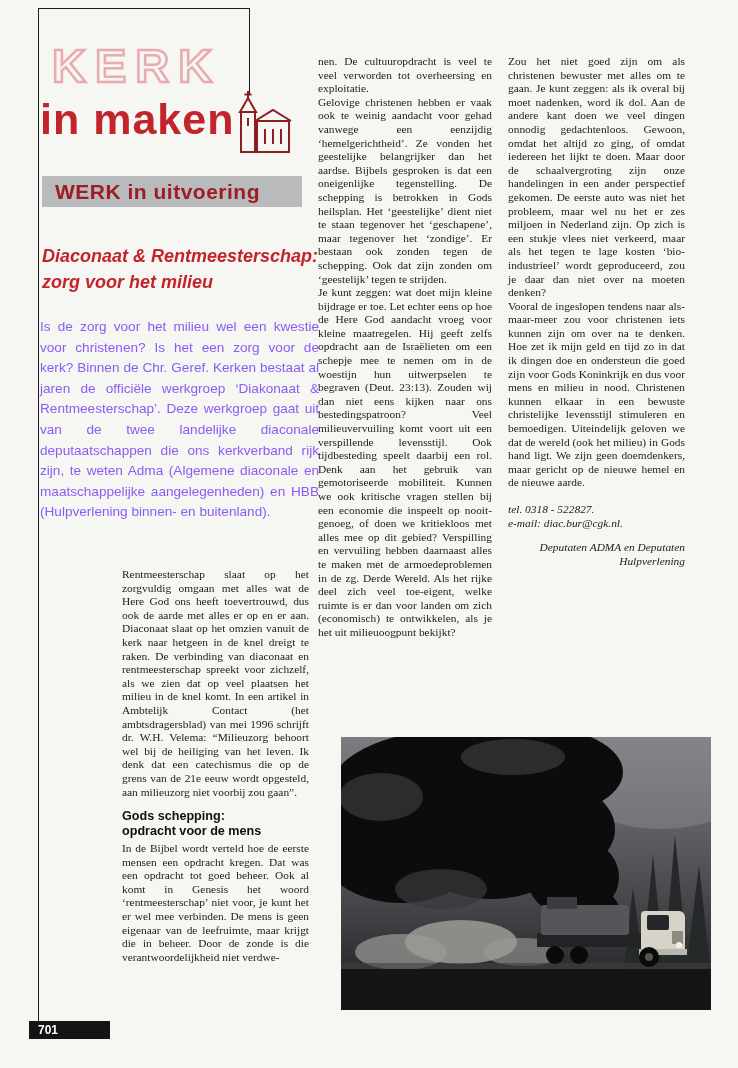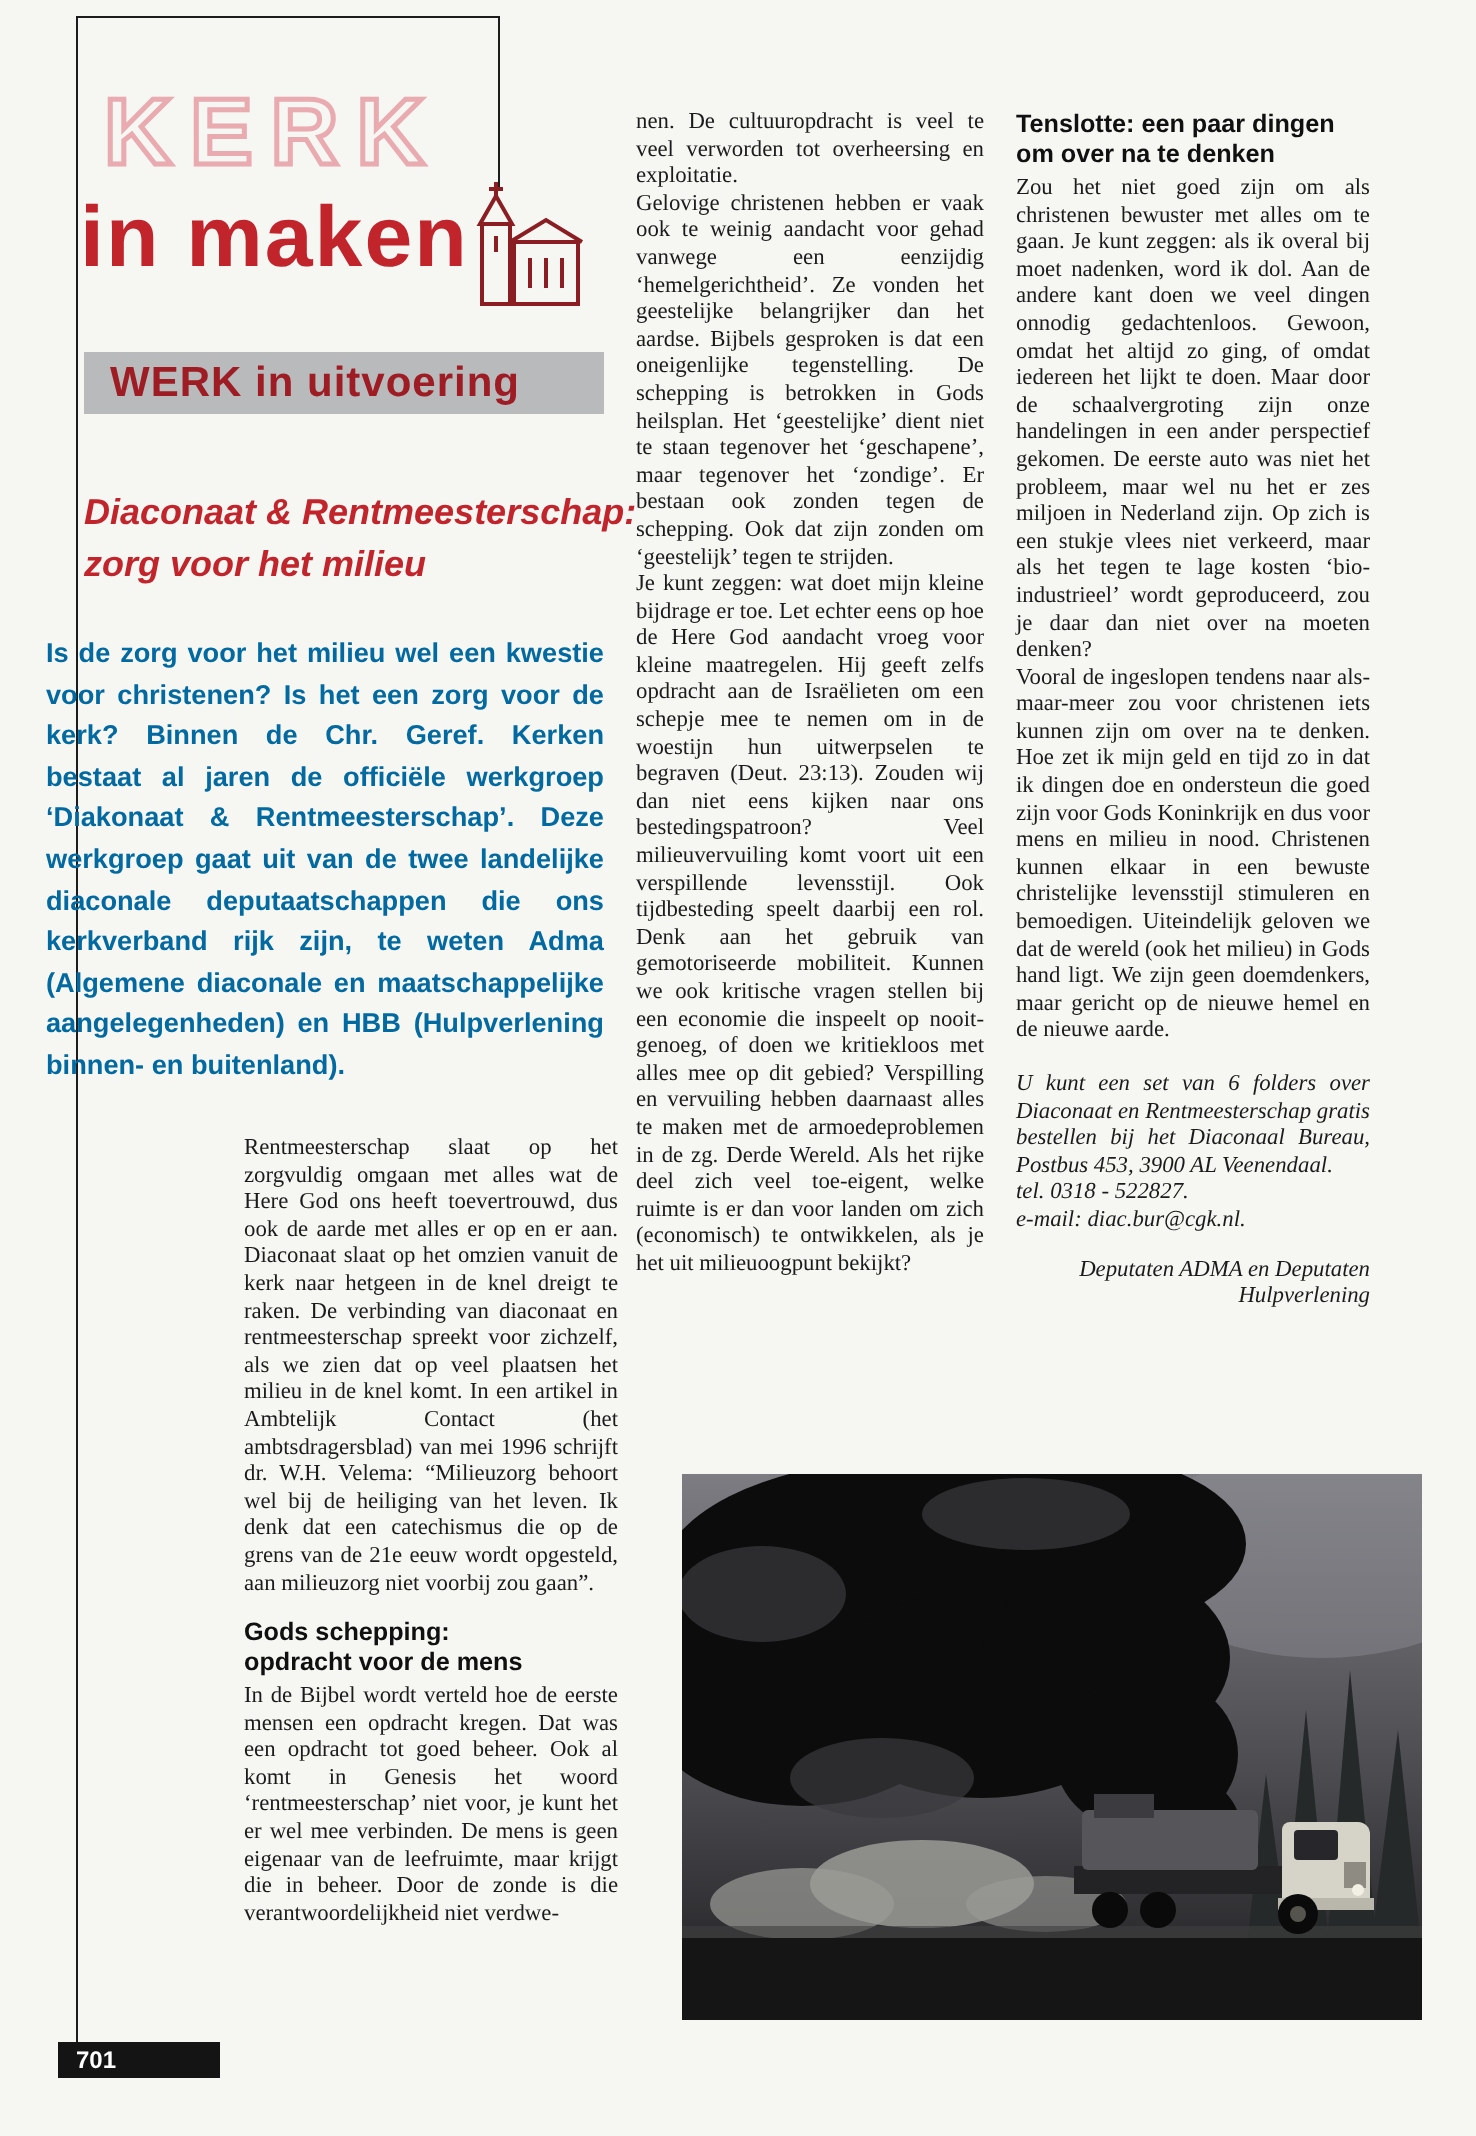--- a/index.html
+++ b/index.html
@@ -18,22 +18,22 @@
     font-weight:700; font-size:43px; color:#c2242b; letter-spacing:1px; }
   .church { position:absolute; left:226px; top:90px; }
 
   .banner { position:absolute; left:42px; top:176px; width:260px; height:31px; background:#b9babc;
     color:#9e1c23; font-family:"Liberation Sans","DejaVu Sans",sans-serif; font-weight:700; font-size:21px;
     line-height:31px; padding-left:13px; letter-spacing:0.5px; }
 
   .title { position:absolute; left:42px; top:227px; width:295px; font-family:"Liberation Sans","DejaVu Sans",sans-serif;
     font-style:italic; font-weight:700; font-size:18px; line-height:26px; color:#c2242b;margin-top:16px; }
 
-  .intro { position:absolute; left:23px; top:317px; width:279px; font-family:"Liberation Sans","DejaVu Sans",sans-serif;
-    font-weight:700; font-size:13.6px; line-height:20.6px; text-align:justify; color:#0369a1; }
+  .intro { position:absolute; left:40px; top:317px; width:279px; font-family:"Liberation Sans","DejaVu Sans",sans-serif;
+    font-weight:400; font-size:13.6px; line-height:20.6px; text-align:justify; color:#8b5cf6; }
 
   .col { position:absolute; font-size:11.4px; line-height:13.6px; text-align:justify; color:#1b1b1b; }
   .col p { margin:0; }
   .col h3 { font-family:"Liberation Sans","DejaVu Sans",sans-serif; font-size:12.6px; line-height:15px;
     margin:10px 0 3px; color:#101010; text-align:left; }
   #col-left  { left:122px; top:568px; width:187px; }
   #col-mid   { left:318px; top:55px;  width:174px; }
   #col-right { left:508px; top:55px;  width:177px; }
   #col-right h3 { margin-top:0; }
   .contact { margin-top:13px; font-style:italic; }
@@ -92,25 +92,23 @@
     <p>In de Bijbel wordt verteld hoe de eerste mensen een opdracht kregen. Dat was een opdracht tot goed beheer. Ook al komt in Genesis het woord ‘rentmeesterschap’ niet voor, je kunt het er wel mee verbinden. De mens is geen eigenaar van de leefruimte, maar krijgt die in beheer. Door de zonde is die verantwoordelijkheid niet verdwe-</p>
   </div>
 
   <div class="col" id="col-mid">
     <p>nen. De cultuuropdracht is veel te veel verworden tot overheersing en exploitatie.</p>
     <p>Gelovige christenen hebben er vaak ook te weinig aandacht voor gehad vanwege een eenzijdig ‘hemelgerichtheid’. Ze vonden het geestelijke belangrijker dan het aardse. Bijbels gesproken is dat een oneigenlijke tegenstelling. De schepping is betrokken in Gods heilsplan. Het ‘geestelijke’ dient niet te staan tegenover het ‘geschapene’, maar tegenover het ‘zondige’. Er bestaan ook zonden tegen de schepping. Ook dat zijn zonden om ‘geestelijk’ tegen te strijden.</p>
     <p>Je kunt zeggen: wat doet mijn kleine bijdrage er toe. Let echter eens op hoe de Here God aandacht vroeg voor kleine maatregelen. Hij geeft zelfs opdracht aan de Israëlieten om een schepje mee te nemen om in de woestijn hun uitwerpselen te begraven (Deut. 23:13). Zouden wij dan niet eens kijken naar ons bestedingspatroon? Veel milieuvervuiling komt voort uit een verspillende levensstijl. Ook tijdbesteding speelt daarbij een rol. Denk aan het gebruik van gemotoriseerde mobiliteit. Kunnen we ook kritische vragen stellen bij een economie die inspeelt op nooit-genoeg, of doen we kritiekloos met alles mee op dit gebied? Verspilling en vervuiling hebben daarnaast alles te maken met de armoedeproblemen in de zg. Derde Wereld. Als het rijke deel zich veel toe-eigent, welke ruimte is er dan voor landen om zich (economisch) te ontwikkelen, als je het uit milieuoogpunt bekijkt?</p>
   </div>
 
   <div class="col" id="col-right">
-    <h3>Tenslotte: een paar dingen om over na te denken</h3>
     <p>Zou het niet goed zijn om als christenen bewuster met alles om te gaan. Je kunt zeggen: als ik overal bij moet nadenken, word ik dol. Aan de andere kant doen we veel dingen onnodig gedachtenloos. Gewoon, omdat het altijd zo ging, of omdat iedereen het lijkt te doen. Maar door de schaalvergroting zijn onze handelingen in een ander perspectief gekomen. De eerste auto was niet het probleem, maar wel nu het er zes miljoen in Nederland zijn. Op zich is een stukje vlees niet verkeerd, maar als het tegen te lage kosten ‘bio-industrieel’ wordt geproduceerd, zou je daar dan niet over na moeten denken?</p>
     <p>Vooral de ingeslopen tendens naar als-maar-meer zou voor christenen iets kunnen zijn om over na te denken. Hoe zet ik mijn geld en tijd zo in dat ik dingen doe en ondersteun die goed zijn voor Gods Koninkrijk en dus voor mens en milieu in nood. Christenen kunnen elkaar in een bewuste christelijke levensstijl stimuleren en bemoedigen. Uiteindelijk geloven we dat de wereld (ook het milieu) in Gods hand ligt. We zijn geen doemdenkers, maar gericht op de nieuwe hemel en de nieuwe aarde.</p>
     <div class="contact">
-      <p>U kunt een set van 6 folders over Diaconaat en Rentmeesterschap gratis bestellen bij het Diaconaal Bureau, Postbus 453, 3900 AL Veenendaal.</p>
       <p>tel. 0318 - 522827.</p>
       <p>e-mail: diac.bur@cgk.nl.</p>
     </div>
     <div class="signature">
       <span>Deputaten ADMA en Deputaten</span><br>
       <span>Hulpverlening</span>
     </div>
   </div>
 
   <div class="photo">

